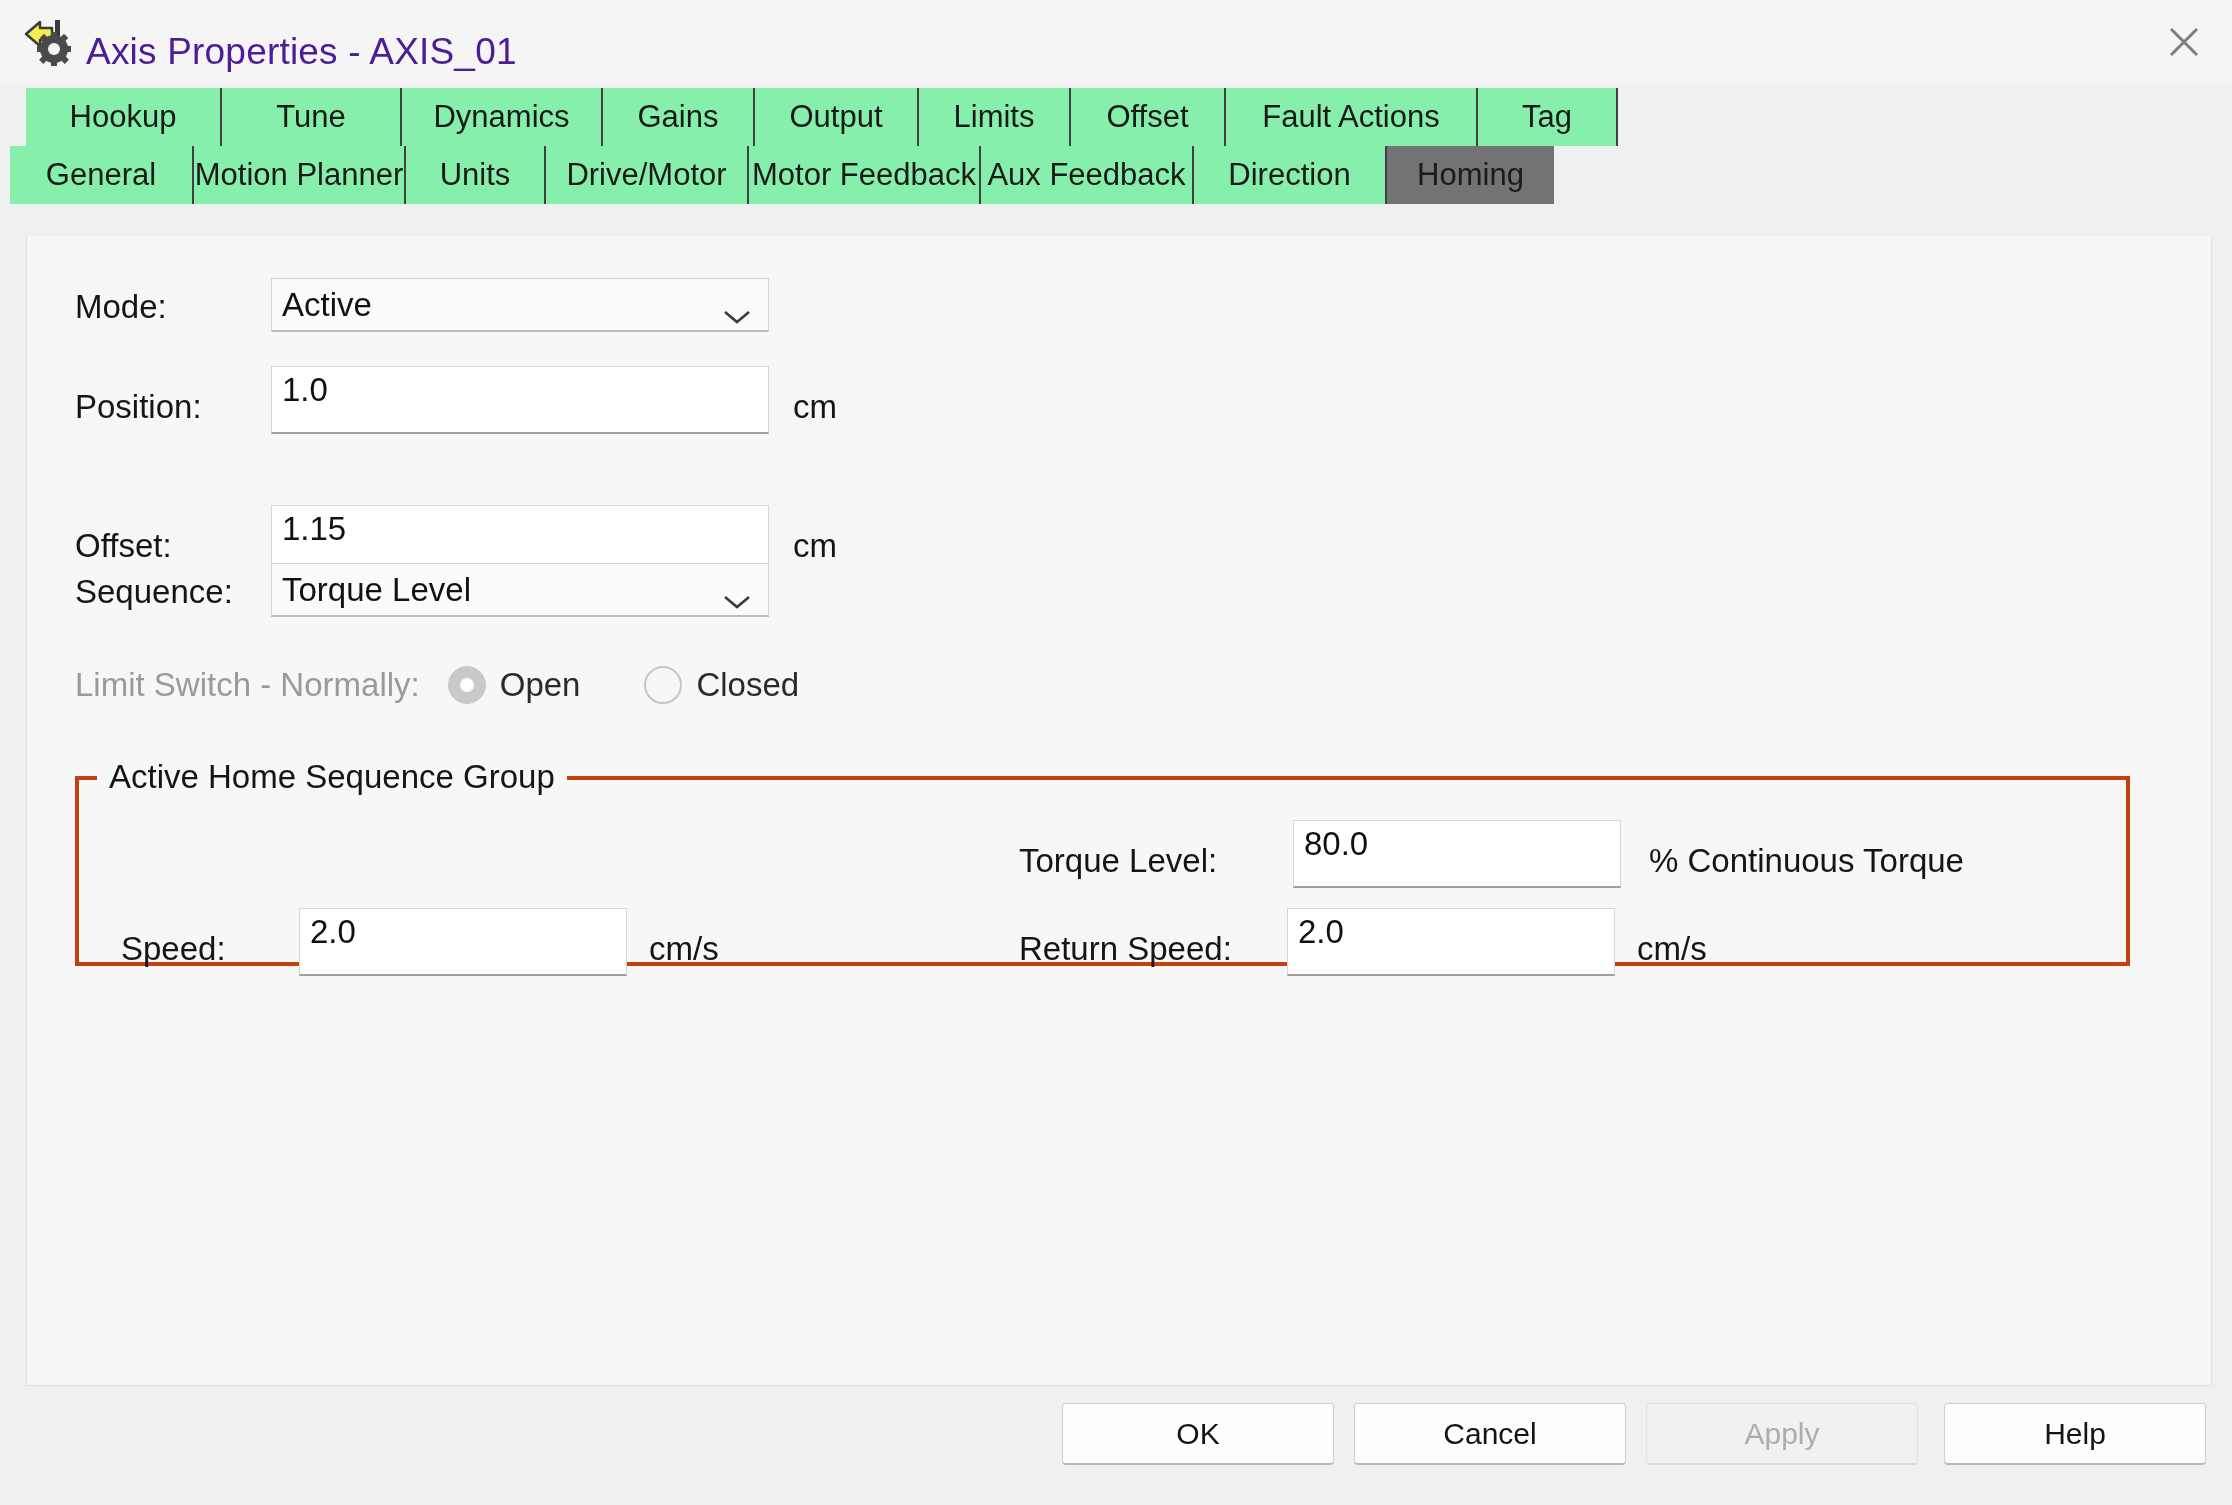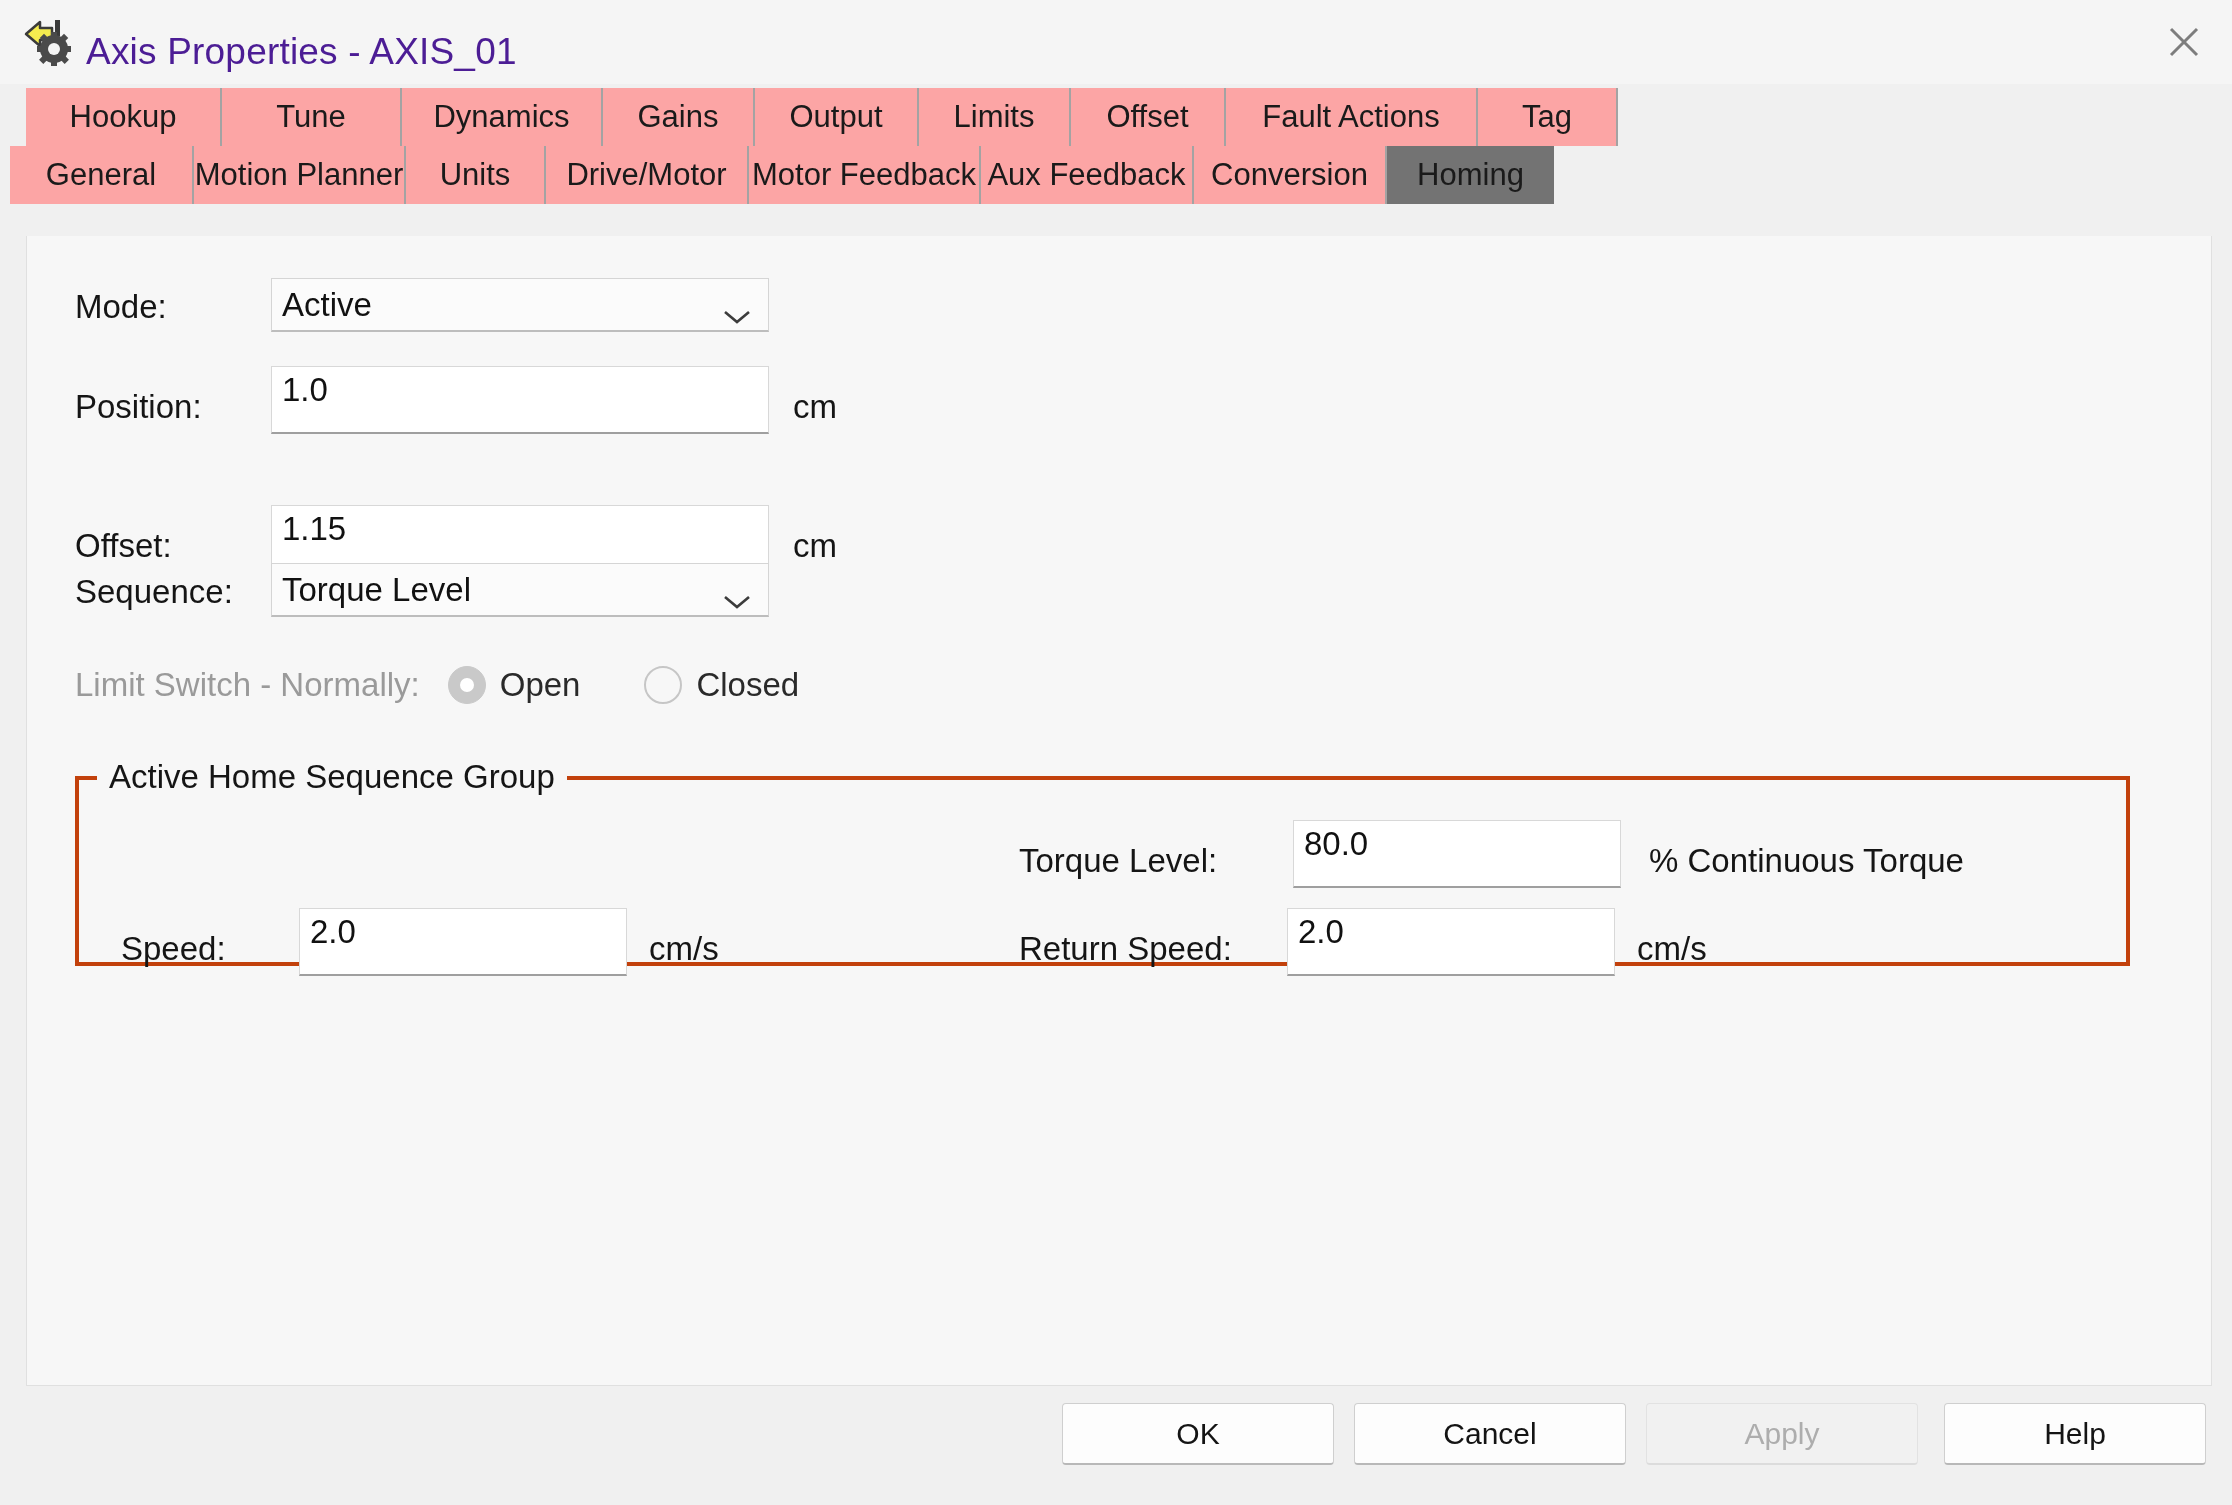--- a/index.html
+++ b/index.html
@@ -66,22 +66,22 @@
   }
   .tab-row {
     display: flex;
     height: 58px;
     padding-left: 26px;
     box-sizing: border-box;
     position: relative;
   }
   .tab-row.row2 { padding-left: 10px; }
   .tab {
-    background: #fca5a5;
-    border-right: 2px solid #a3a3a3;
+    background: #86efac;
+    border-right: 2px solid #404040;
     display: flex;
     align-items: center;
     justify-content: center;
     font-size: 31px;
     color: #1a1a1a;
     box-sizing: border-box;
     position: relative;
     white-space: nowrap;
   }
   .tab.active {
@@ -319,21 +319,21 @@
       <div class="tab t-fault">Fault Actions</div>
       <div class="tab t-tag">Tag</div>
     </div>
     <div class="tab-row row2">
       <div class="tab t-general">General</div>
       <div class="tab t-planner">Motion Planner</div>
       <div class="tab t-units">Units</div>
       <div class="tab t-drive">Drive/Motor</div>
       <div class="tab t-motorfb">Motor Feedback</div>
       <div class="tab t-auxfb">Aux Feedback</div>
-      <div class="tab t-convers">Conversion</div>
+      <div class="tab t-convers">Direction</div>
       <div class="tab t-homing active">Homing</div>
     </div>
   </div>
 
   <div class="content">
     <div class="form">
 
       <div class="row" style="left:48px; top:42px;">
         <div class="lbl" style="width:196px; padding-top:10px;">Mode:</div>
         <div class="combo" style="width:498px; height:54px;">

